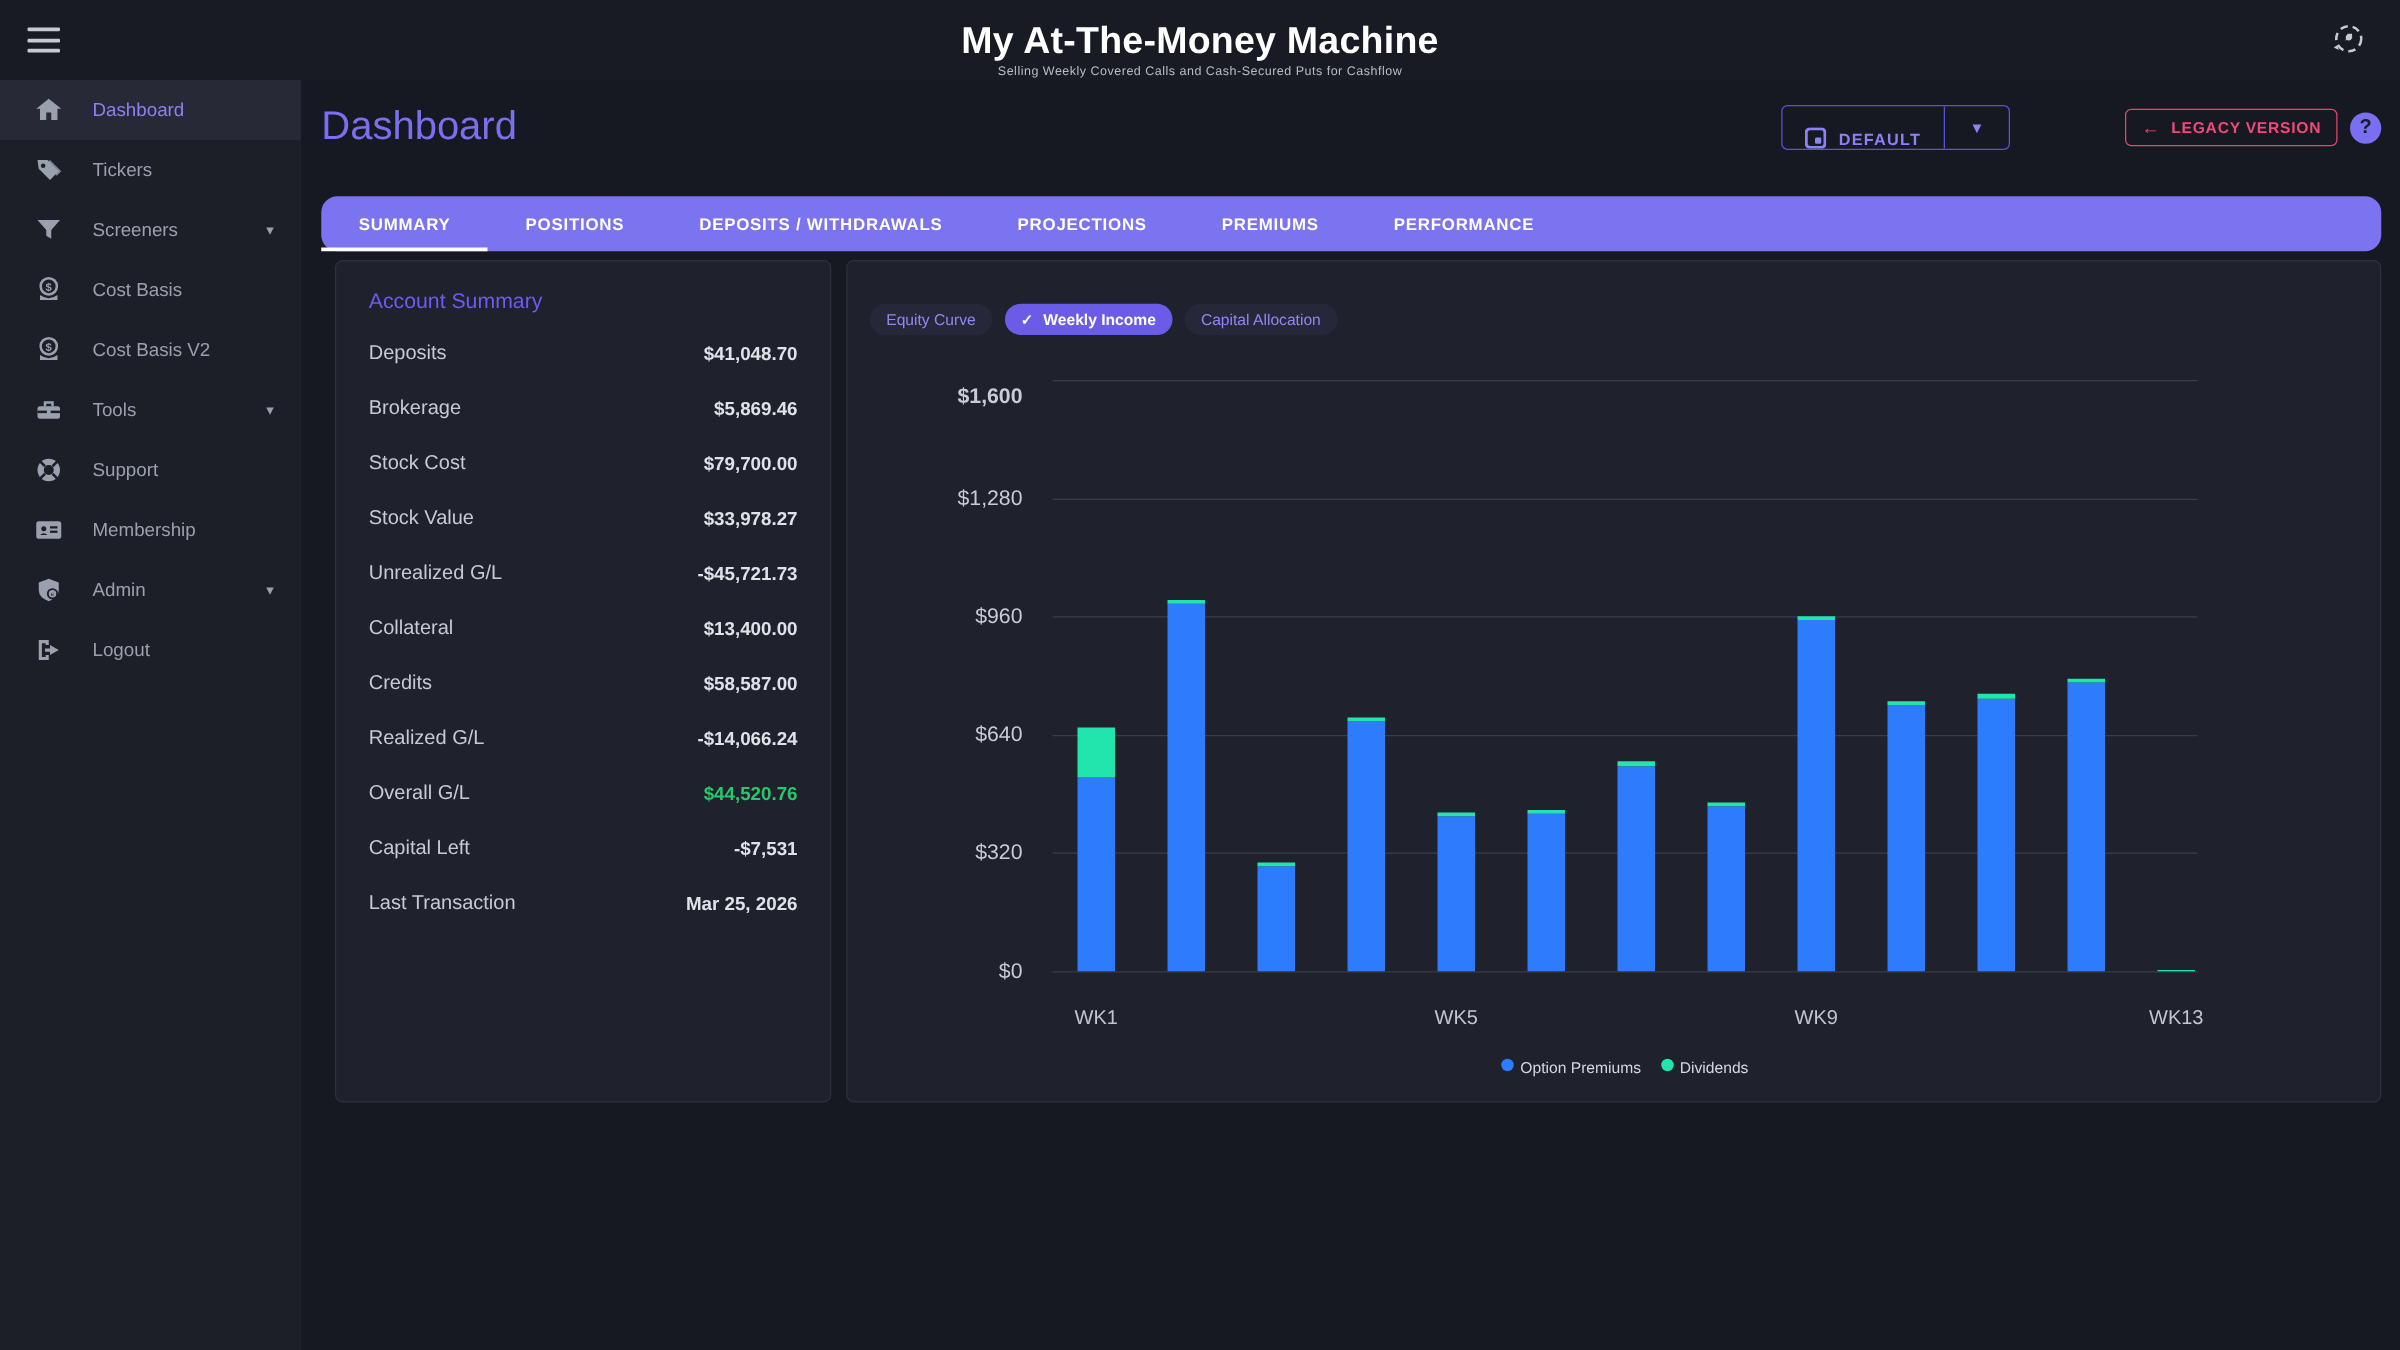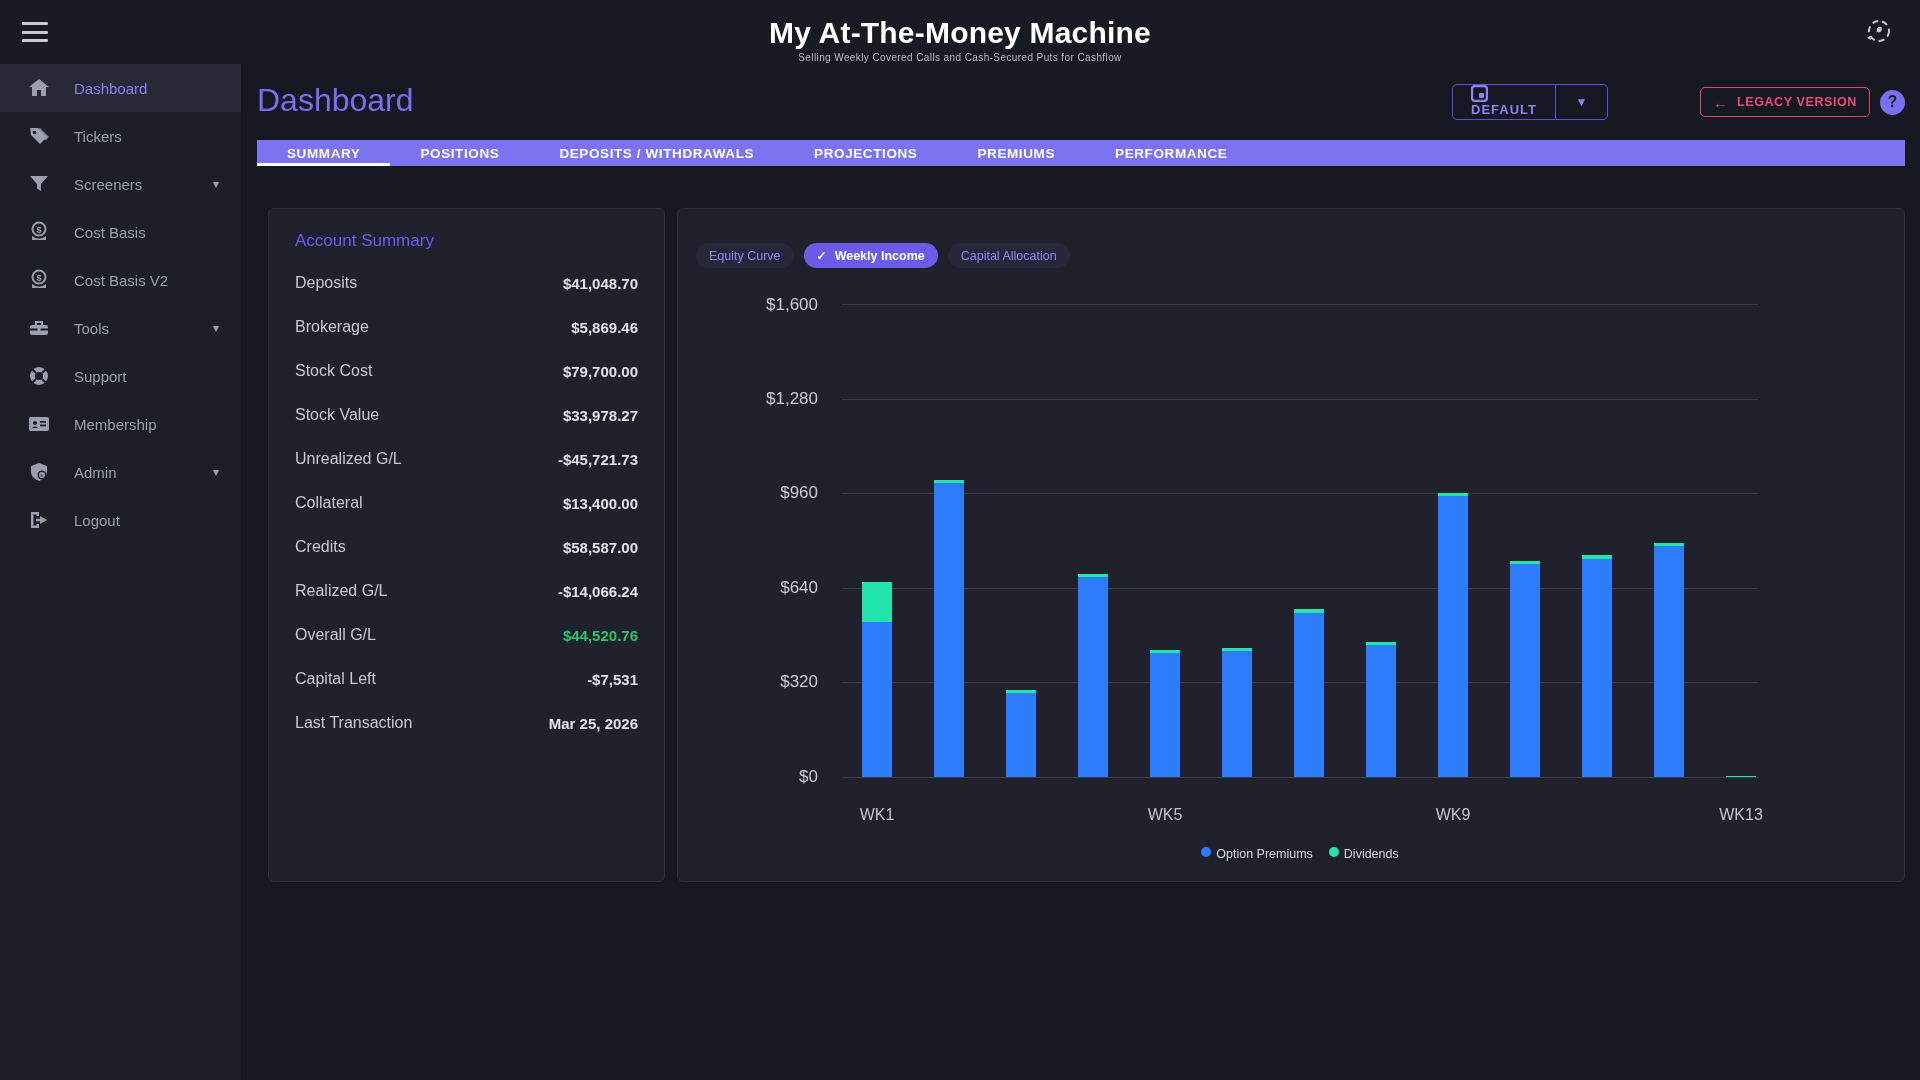--- a/index.html
+++ b/index.html
@@ -23,31 +23,31 @@
   .side-item .s-label { font-size:15px; margin-left:22px; flex:1 1 auto; white-space:nowrap; }
   .side-item.active .s-label { color:#8b82f2; }
   .side-item .s-chevron { font-size:12px; color:#9aa0ad; }
 
   
   .main { position:absolute; left:241px; top:64px; width:1679px; height:1016px; background:#171922; }
   .page-title { position:absolute; left:16px; top:18px; font-size:32px; color:#7a6ff0; font-weight:500; }
 
   .toolbar { position:absolute; right:15px; top:20px; display:flex; align-items:center; }
   .default-split { display:flex; align-items:stretch; height:36px; border:1px solid #5a53d8; border-radius:5px; overflow:hidden; margin-right:92px; }
-  .default-main { display:flex; align-items:flex-start; padding:0 18px; cursor:pointer;flex-direction:column; }
+  .default-main { display:flex; align-items:flex-end; padding:0 18px; cursor:pointer; }
   .default-main .d-icon { margin-right:10px; display:flex; }
   .default-main .d-label { font-size:13px; font-weight:bold; letter-spacing:1px; color:#8a82f5; }
   .default-caret { width:52px; display:flex; align-items:center; justify-content:center; border-left:1px solid #5a53d8; cursor:pointer; color:#8a82f5; font-size:12px; }
   .legacy-btn { display:flex; align-items:center; height:30px; border:1px solid #e84372; border-radius:5px; padding:0 12px; cursor:pointer; margin-right:10px; }
   .legacy-btn .l-arrow { color:#ef4a78; font-size:15px; margin-right:9px; }
   .legacy-btn .l-label { color:#ef4a78; font-size:12.5px; font-weight:bold; letter-spacing:0.6px; }
   .help-btn { width:25px; height:25px; border-radius:50%; background:#7a6ff0; color:#191b24; font-size:16px; font-weight:bold; display:flex; align-items:center; justify-content:center; cursor:pointer; }
 
   
-  .tabbar { position:absolute; left:16px; top:76px; width:1648px; height:26px; background:#7b73f0; display:flex; }
+  .tabbar { position:absolute; left:16px; top:93px; width:1648px; height:44px; background:#7b73f0; display:flex;border-radius:13px; }
   .tab { display:flex; align-items:center; justify-content:center; padding:0 30px; color:#ffffff; font-size:13.5px; font-weight:bold; letter-spacing:0.6px; cursor:pointer; position:relative; white-space:nowrap; }
   .tab.active::after { content:""; position:absolute; left:0; right:0; bottom:0; height:3px; background:#ffffff; }
 
   
   .panel { position:absolute; background:#1f212d; border:1px solid #2e303b; border-radius:6px; }
   .summary-panel { left:27px; top:144px; width:397px; height:674px; padding:22px 26px; }
   .summary-title { color:#6d5cf0; font-size:17px; margin-bottom:10px; }
   .summary-row { height:44px; display:flex; align-items:center; justify-content:space-between; }
   .summary-row .r-label { font-size:16px; color:#c8cad2; }
   .summary-row .r-value { font-size:15px; font-weight:bold; color:#e0e2e8; }
@@ -305,21 +305,21 @@
         <div class="ytick-label" style="top: 568px;">$0</div>
         <div class="gridline" style="top: 473.4px;"></div>
         <div class="ytick-label" style="top: 473.4px;">$320</div>
         <div class="gridline" style="top: 378.8px;"></div>
         <div class="ytick-label" style="top: 378.8px;">$640</div>
         <div class="gridline" style="top: 284.2px;"></div>
         <div class="ytick-label" style="top: 284.2px;">$960</div>
         <div class="gridline" style="top: 189.6px;"></div>
         <div class="ytick-label" style="top: 189.6px;">$1,280</div>
         <div class="gridline" style="top: 95px;"></div>
-        <div class="ytick-label" style="top: 96px;">$1,600</div>
+        <div class="ytick-label" style="top: 108px; font-weight: bold;">$1,600</div>
         <div class="bar-seg" style="left: 184px; top: 412.797px; height: 155.203px; background: rgb(45, 124, 253);"></div>
         <div class="bar-seg" style="left: 184px; top: 372.887px; height: 39.9094px; background: rgb(33, 229, 173);"></div>
         <div class="xtick-label" style="left: 159px;">WK1</div>
         <div class="bar-seg" style="left: 256px; top: 273.853px; height: 294.147px; background: rgb(45, 124, 253);"></div>
         <div class="bar-seg" style="left: 256px; top: 270.897px; height: 2.95625px; background: rgb(33, 229, 173);"></div>
         <div class="bar-seg" style="left: 328px; top: 483.747px; height: 84.2531px; background: rgb(45, 124, 253);"></div>
         <div class="bar-seg" style="left: 328px; top: 480.791px; height: 2.95625px; background: rgb(33, 229, 173);"></div>
         <div class="bar-seg" style="left: 400px; top: 368.453px; height: 199.547px; background: rgb(45, 124, 253);"></div>
         <div class="bar-seg" style="left: 400px; top: 365.497px; height: 2.95625px; background: rgb(33, 229, 173);"></div>
         <div class="bar-seg" style="left: 472px; top: 443.837px; height: 124.162px; background: rgb(45, 124, 253);"></div>

